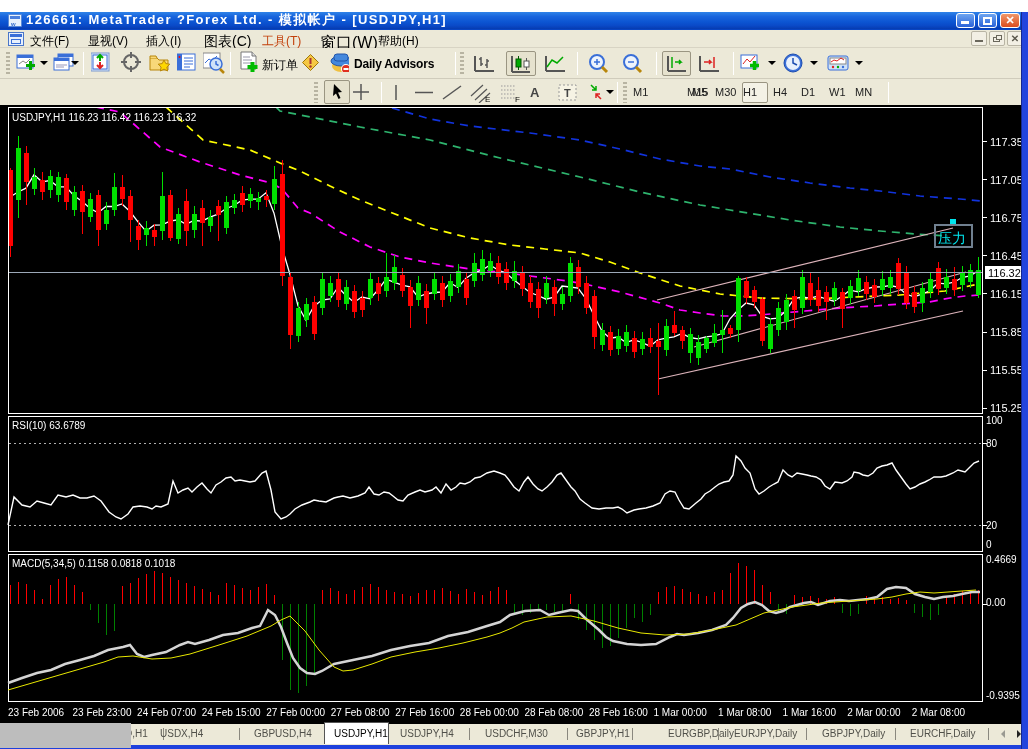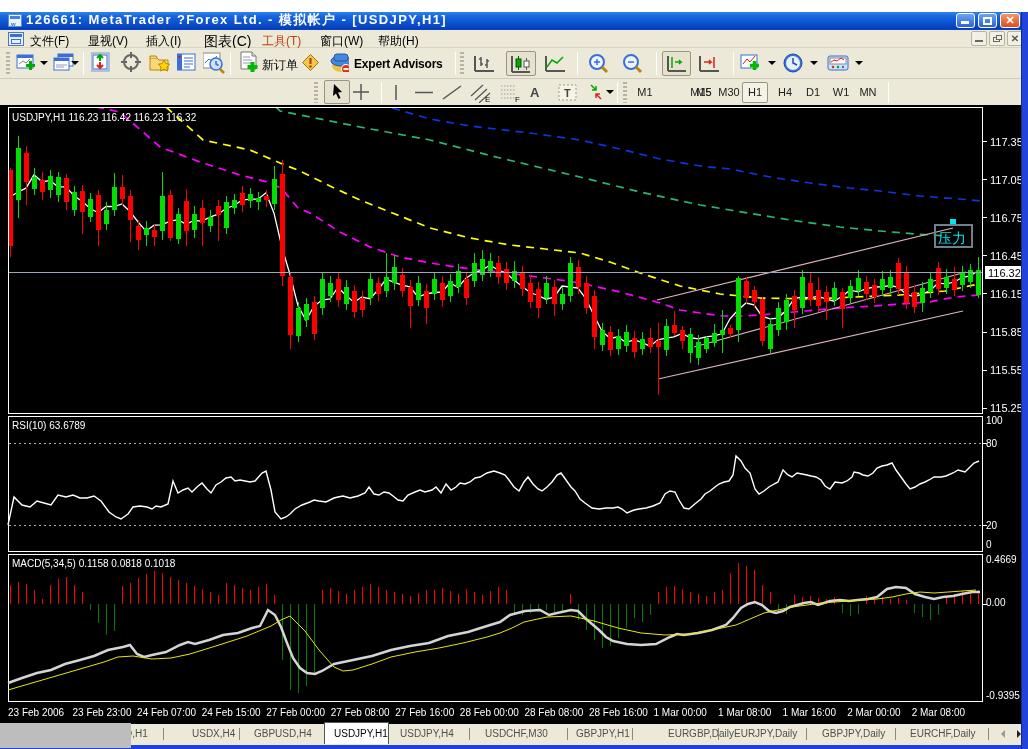--- a/index.html
+++ b/index.html
@@ -1,19 +1,19 @@
 <!DOCTYPE html>
 <html><head><meta charset="utf-8"><style>
 *{margin:0;padding:0;box-sizing:border-box}
 body{width:1028px;height:749px;position:relative;font-family:"Liberation Sans",sans-serif;background:#ece9d8;overflow:hidden}
 .abs{position:absolute}
 .sep1{position:absolute;top:52px;height:23px;width:1px;background:#c9c5b2;border-right:1px solid #fff}
 .sep2{position:absolute;top:82px;height:21px;width:1px;background:#c9c5b2;border-right:1px solid #fff}
 .handle{position:absolute;width:4px;background:repeating-linear-gradient(180deg,#b8b4a2 0 2px,#ece9d8 2px 4px)}
-.tf{position:absolute;top:82px;height:21px;font-size:11px;color:#222;text-align:center;line-height:21px}
+.tf{position:absolute;top:82px;height:21px;font-size:11px;color:#222;line-height:21px}
 .tab{position:absolute;top:728px;font-size:10px;color:#50504a;white-space:nowrap}
 .tsep{position:absolute;top:728px;width:1px;height:12px;background:#8a887e}
 </style></head><body>
 
 <div class="abs" style="left:0;top:0;width:1028px;height:12px;background:#ffffff"></div>
 
 <div class="abs" style="left:0;top:12px;width:1028px;height:18px;background:linear-gradient(180deg,#2f83e8 0%,#1965dd 25%,#0c55d2 55%,#0a4ac8 75%,#063bb0 95%,#0a50d8 100%)"></div>
 <div class="abs" style="left:8px;top:14px;width:14px;height:13px;background:#e8f2fc;border:1px solid #5a8ad8;border-radius:1px">
     <div style="position:absolute;left:1px;top:1px;right:1px;height:3px;background:#4a80dd"></div>
     <div style="position:absolute;left:2px;top:6px;font-size:6px;color:#3a70cc;font-weight:bold">w</div>
@@ -31,21 +31,21 @@
 <div class="abs" style="left:0;top:30px;width:1028px;height:18px;background:#ece9d8;border-bottom:1px solid #d8d4c4"></div>
 <div class="abs" style="left:8px;top:32px;width:16px;height:14px;background:#e8f0fc;border:1px solid #4a76c8">
     <div style="position:absolute;left:1px;top:1px;right:1px;height:3px;background:#3a6fd8"></div>
     <div style="position:absolute;left:2px;top:6px;width:10px;height:5px;border:1px solid #3a6fd8"></div>
   </div>
 <div class="abs" style="left:30px;top:33px;font-size:12px;color:#000">文件(F)</div>
 <div class="abs" style="left:88px;top:33px;font-size:12px;color:#000">显视(V)</div>
 <div class="abs" style="left:146px;top:33px;font-size:12px;color:#000">插入(I)</div>
 <div class="abs" style="left:204px;top:33px;font-size:14px;color:#000">图表(C)</div>
 <div class="abs" style="left:262px;top:33px;font-size:12px;color:#c2410c">工具(T)</div>
-<div class="abs" style="left:320px;top:33px;font-size:12px;color:#000">窗口(W)</div>
+<div class="abs" style="left:320px;top:33px;font-size:16px;color:#000">窗口(W)</div>
 <div class="abs" style="left:378px;top:33px;font-size:12px;color:#000">帮助(H)</div>
 
 <div class="abs" style="left:971px;top:31px;width:16px;height:15px;background:#f2efe4;border:1px solid #b8b4a4;border-radius:2px">
     <div style="position:absolute;left:3px;bottom:3px;width:8px;height:2px;background:#6a675c"></div>
   </div>
 <div class="abs" style="left:989px;top:31px;width:16px;height:15px;background:#f2efe4;border:1px solid #b8b4a4;border-radius:2px">
     <div style="position:absolute;left:3px;top:5px;width:7px;height:5px;border:1px solid #6a675c"></div>
     <div style="position:absolute;left:6px;top:3px;width:6px;height:5px;border:1px solid #6a675c;background:#f2efe4"></div>
   </div>
 <div class="abs" style="left:1007px;top:31px;width:16px;height:15px;background:#f2efe4;border:1px solid #b8b4a4;border-radius:2px;color:#5a574c;font-size:10px;font-weight:bold;text-align:center;line-height:13px">✕</div>
@@ -111,21 +111,21 @@
     <circle cx="8.5" cy="12.5" r="1.2" fill="#a33"></circle>
   </svg>
 <svg class="abs" style="left:330px;top:53px" width="19" height="19" viewBox="0 0 19 19">
     <ellipse cx="11" cy="13" rx="9" ry="6" fill="#f0c040"></ellipse>
     <ellipse cx="11" cy="8" rx="10" ry="5" fill="#4488dd" stroke="#2255aa"></ellipse>
     <rect x="4" y="1" width="14" height="7" rx="3" fill="#4488dd" stroke="#2255aa"></rect>
     <circle cx="16" cy="16" r="5" fill="#fff"></circle>
     <circle cx="16" cy="16" r="4" fill="#e03020"></circle>
     <rect x="13.5" y="15" width="5" height="2" fill="#fff"></rect>
   </svg>
-<div class="abs" style="left:354px;top:57px;font-size:12px;font-weight:bold;color:#000;letter-spacing:-0.2px">Expert Advisors</div>
+<div class="abs" style="left:354px;top:57px;font-size:12px;font-weight:bold;color:#000;letter-spacing:-0.2px">Daily Advisors</div>
 <div class="sep1" style="left:455px"></div>
 <div class="handle" style="left:460px;top:52px;height:23px"></div>
 <svg class="abs" style="left:472px;top:52px" width="26" height="23" viewBox="0 0 26 23">
     <path d="M3 19 h19 M3 19 v-15" stroke="#555" stroke-width="2"></path>
     <path d="M9 5 v9 M7 7 h2 M9 12 h2" stroke="#555" stroke-width="1.5"></path>
     <path d="M15 7 v9 M13 13 h2 M15 9 h2" stroke="#555" stroke-width="1.5"></path>
   </svg>
 <div class="abs" style="left:506px;top:51px;width:30px;height:25px;background:#e6e2ce;border:1px solid #9a9582;border-radius:2px"></div>
 <svg class="abs" style="left:509px;top:52px" width="24" height="23" viewBox="0 0 24 23">
     <path d="M3 20 h18 M3 20 v-16" stroke="#555" stroke-width="2"></path>
@@ -678,21 +678,21 @@
 <text x="911.7" y="611" font-size="10" fill="#ffffff" font-family="Liberation Sans, sans-serif">2 Mar 08:00</text>
 </svg>
 
 <div class="abs" style="left:1021px;top:12px;width:7px;height:737px;background:#2244dd;border-left:1px solid #16288e;z-index:60"></div>
 
 <div class="abs" style="left:0;top:722px;width:1028px;height:2px;background:#000"></div>
 <div class="abs" style="left:0;top:724px;width:1028px;height:21px;background:#ece9d8"></div>
 <div class="abs" style="left:0;top:745px;width:1028px;height:4px;background:#1e41dd"></div>
 <div class="tab" style="left:125px">D,H1</div>
 <div class="tsep" style="left:163px"></div>
-<div class="tab" style="left:192px">USDX,H4</div>
+<div class="tab" style="left:160px">USDX,H4</div>
 <div class="tsep" style="left:239px"></div>
 <div class="tab" style="left:254px">GBPUSD,H4</div>
 <div class="abs" style="left:324px;top:722px;width:65px;height:22px;background:#fff;border:1px solid #555;border-bottom:none"></div>
 <div class="abs" style="left:334px;top:728px;font-size:10px;color:#000;white-space:nowrap">USDJPY,H1</div>
 <div class="tab" style="left:400px">USDJPY,H4</div>
 <div class="tsep" style="left:469px"></div>
 <div class="tab" style="left:485px">USDCHF,M30</div>
 <div class="tsep" style="left:567px"></div>
 <div class="tab" style="left:576px">GBPJPY,H1</div>
 <div class="tsep" style="left:632px"></div>

